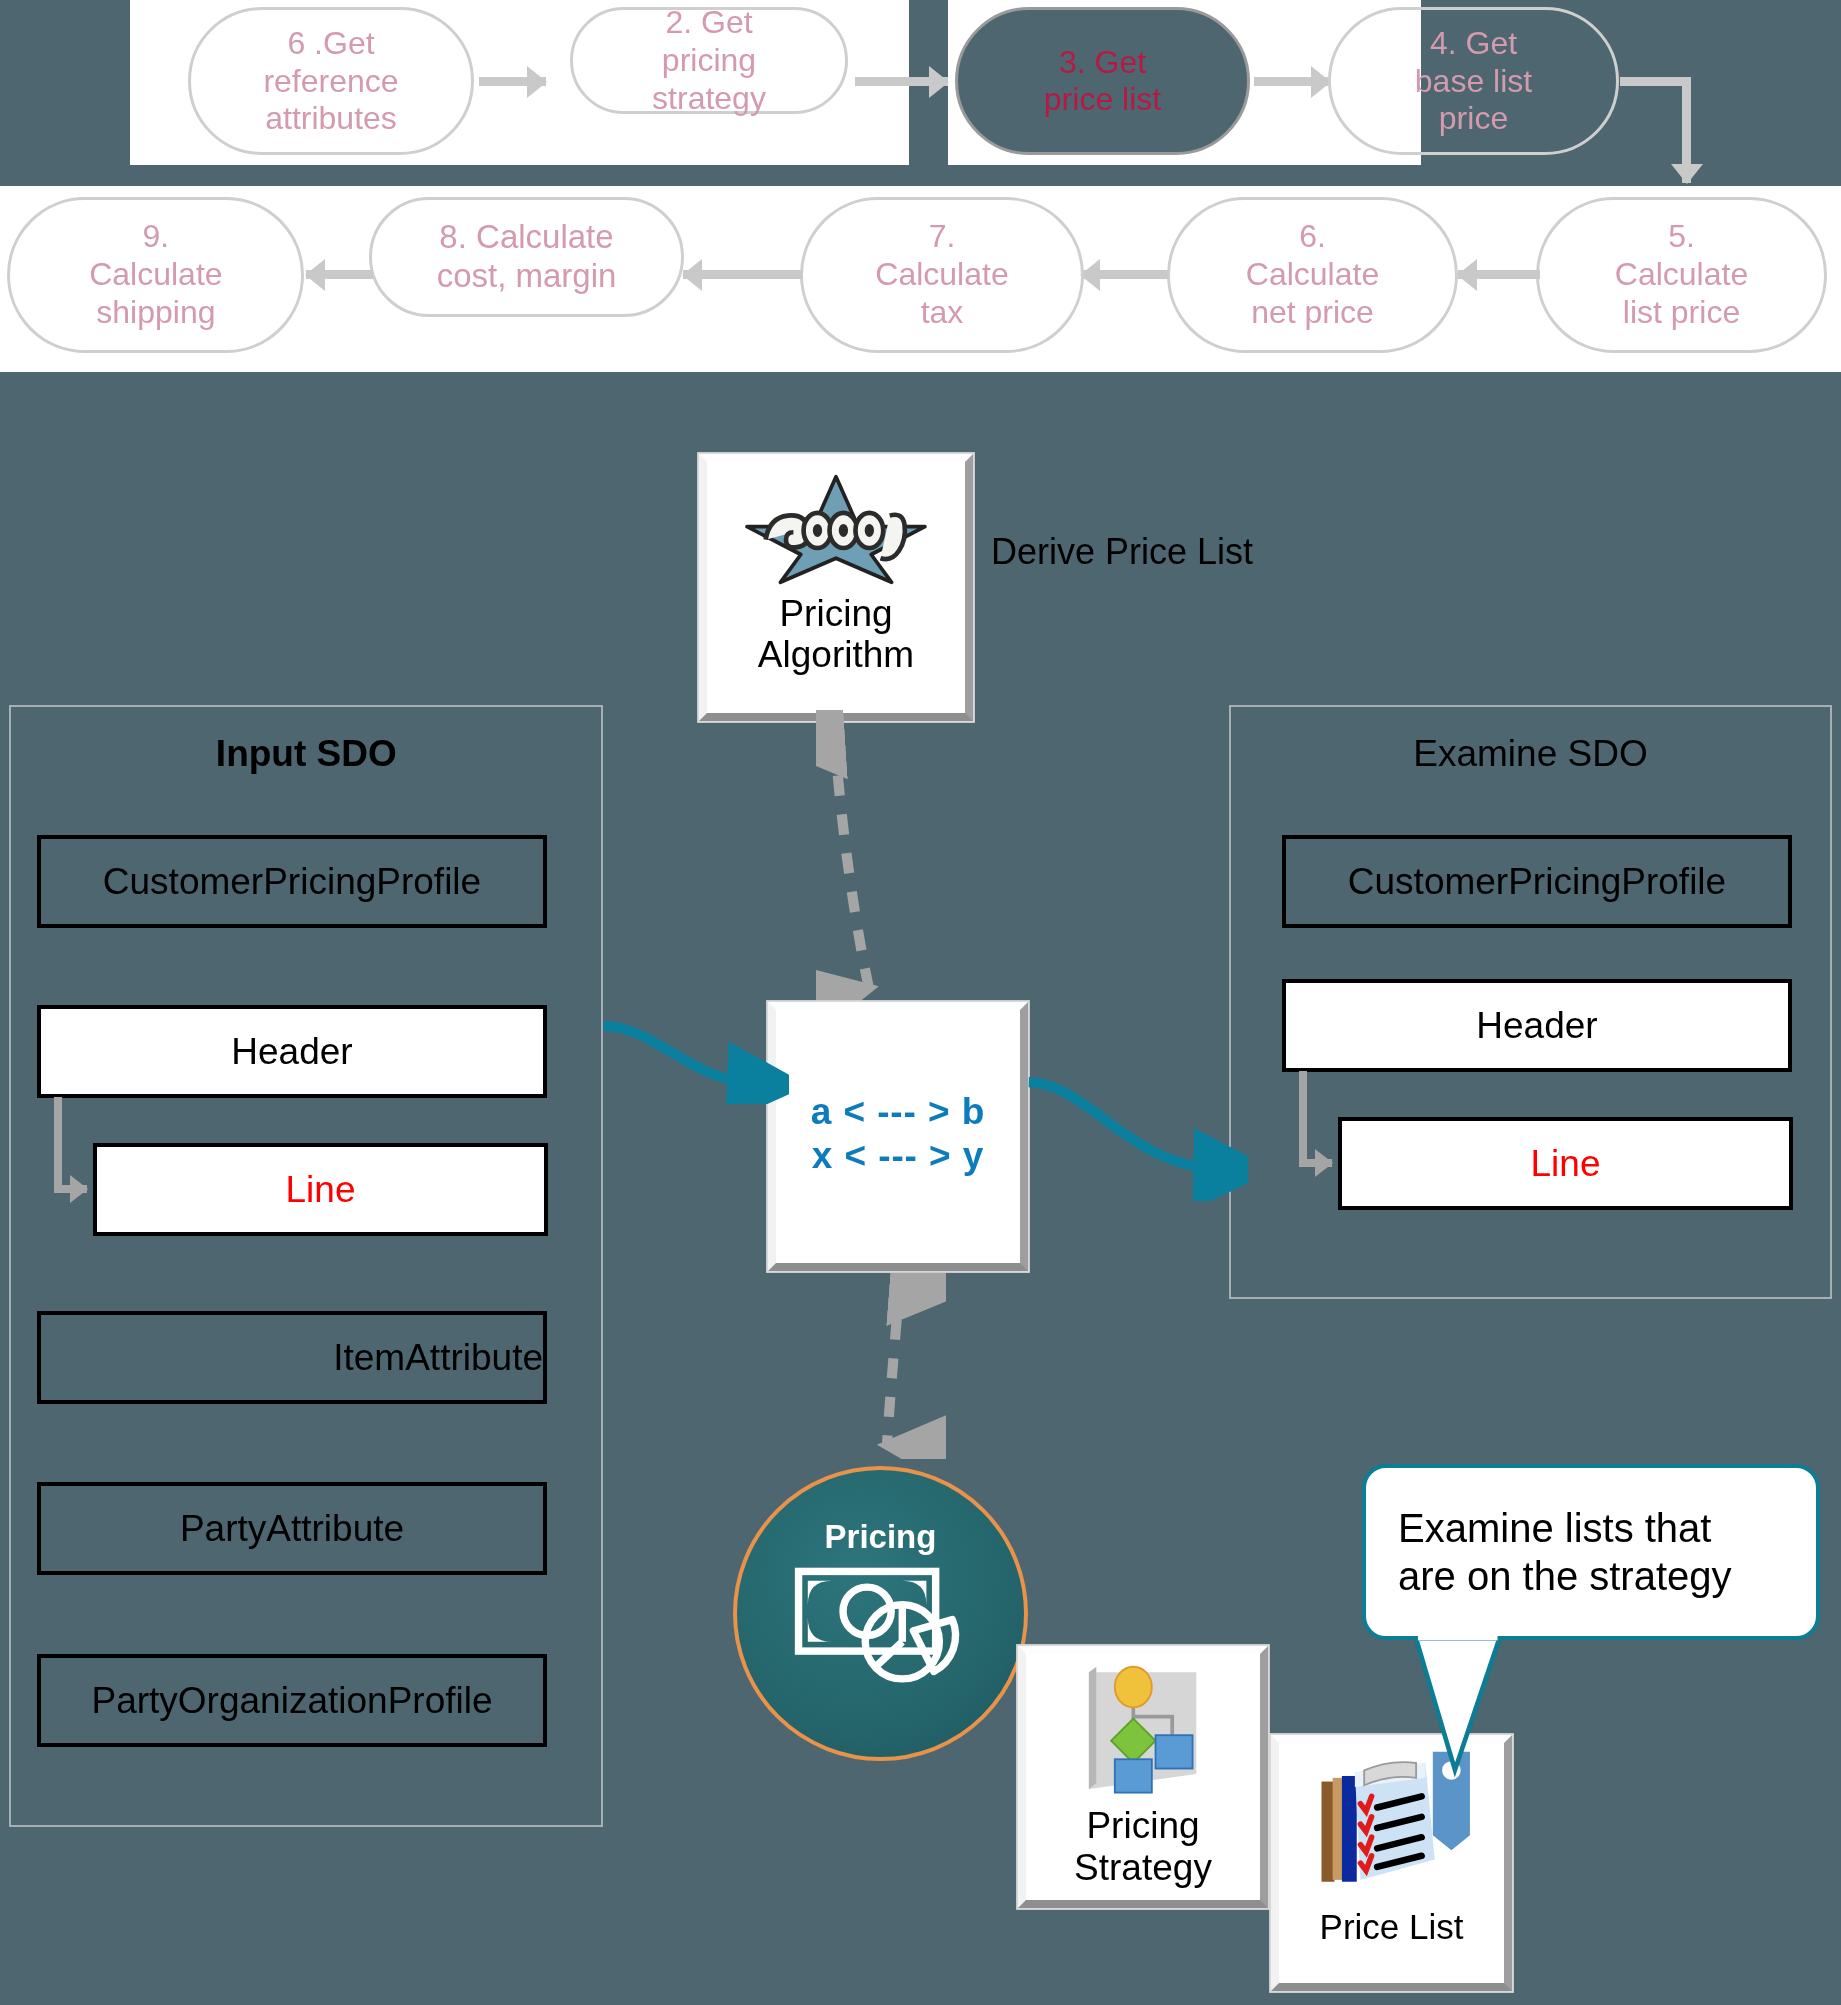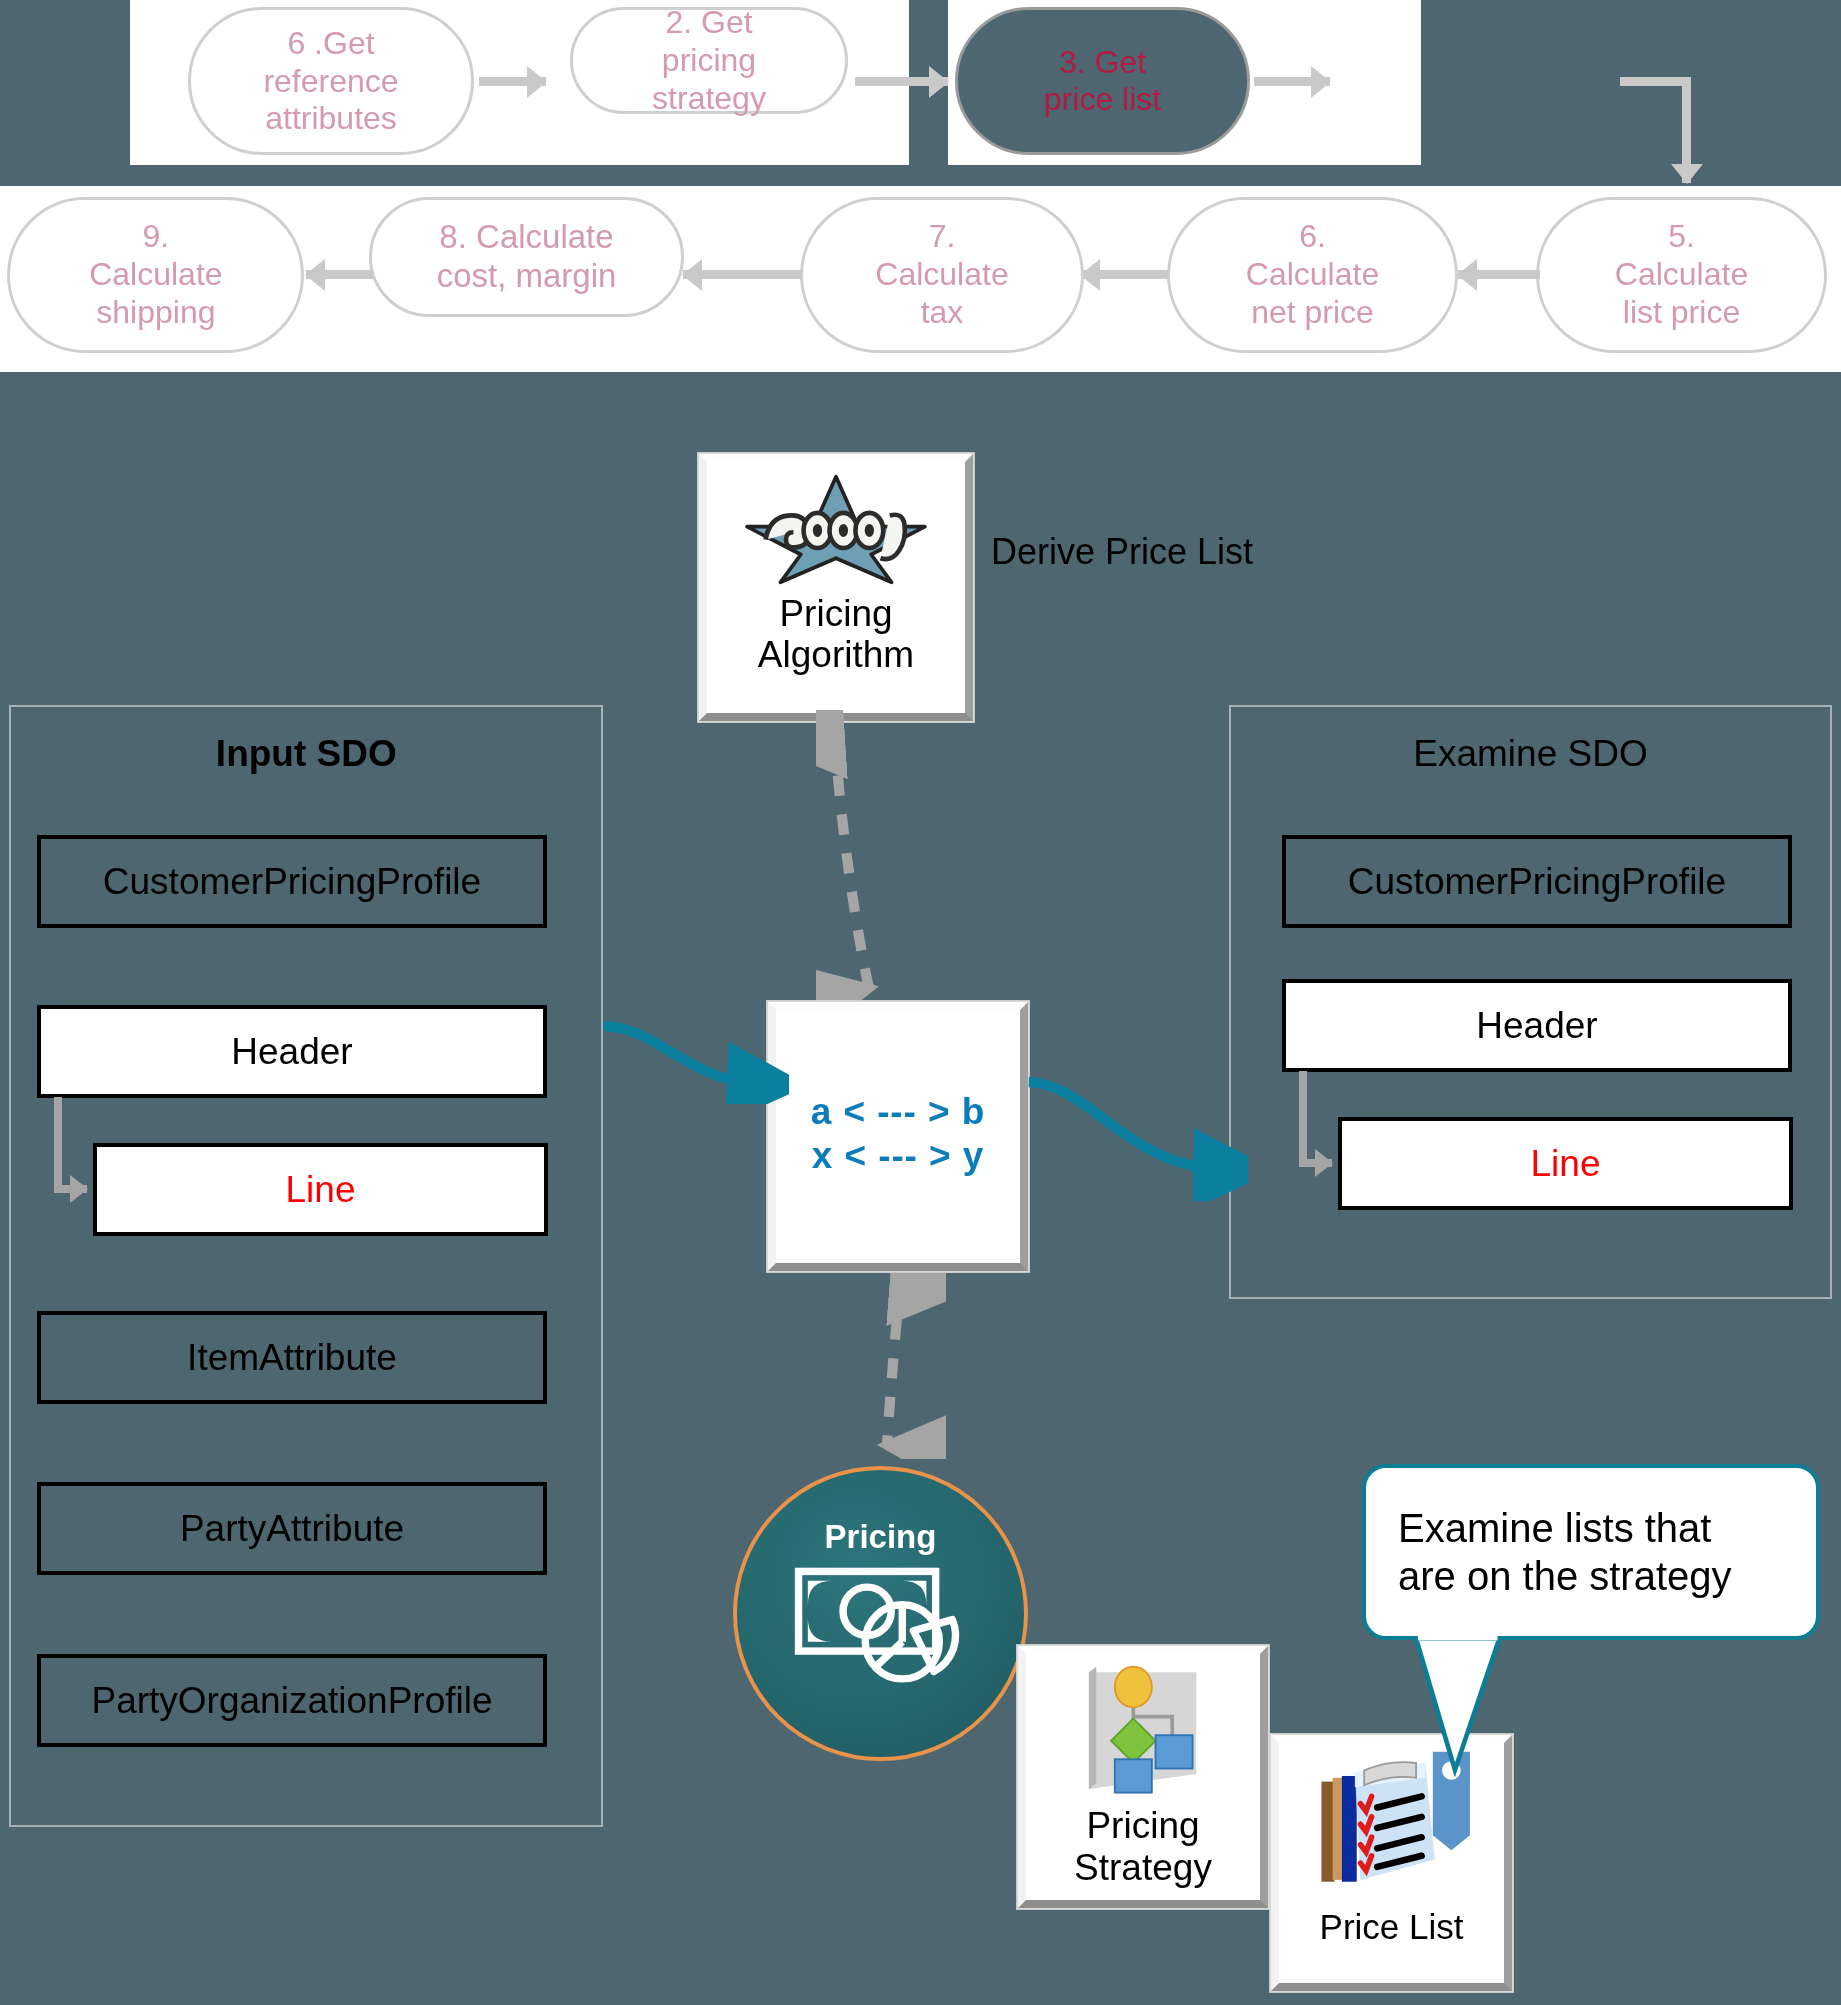--- a/index.html
+++ b/index.html
@@ -235,20 +235,25 @@
 strategy</span>
   </div>
   <div class="flow-arrow" style="left:855px; top:77px; width:93px;"></div>
 
   <div class="pill hl" style="left:955px; top:7.4px; width:295px; height:148px;">
     <span style="white-space:pre-line">3. Get
 price list</span>
   </div>
   <div class="flow-arrow" style="left:1254px; top:77px; width:76px;"></div>
 
+  <div class="pill" style="left:1328px; top:7.4px; width:291px; height:148px;">
+    <span style="white-space:pre-line">4. Get
+base list
+price</span>
+  </div>
 
   <div class="flow-elbow" style="left:1620px; top:77px; width:67px;"></div>
   <div class="flow-arrow-v" style="left:1682px; top:77px; height:106px;"></div>
 
   <div class="pill" style="left:1536px; top:197px; width:291px; height:156px;">
     <span style="white-space:pre-line">5.
 Calculate
 list price</span>
   </div>
   <div class="flow-arrow left" style="left:1458px; top:270px; width:82px;"></div>
@@ -327,21 +332,21 @@
     <span>Header</span>
   </div>
 
   <div class="hook hook-v" style="left:54px; top:1097px; height:93px;"></div>
   <div class="hook hook-h" style="left:54px; top:1185px; width:33px;"></div>
 
   <div class="sdo-box white red" style="left:93px; top:1143px; width:455px; height:93px;">
     <span>Line</span>
   </div>
 
-  <div class="sdo-box" style="left:37px; top:1311px; width:510px; height:93px;">
+  <div class="sdo-box" style="left:37px; top:1311px; width:510px; height:93px;justify-content:flex-end;">
     <span>ItemAttribute</span>
   </div>
 
   <div class="sdo-box" style="left:37px; top:1482px; width:510px; height:93px;">
     <span>PartyAttribute</span>
   </div>
 
   <div class="sdo-box" style="left:37px; top:1654px; width:510px; height:93px;">
     <span>PartyOrganizationProfile</span>
   </div>

